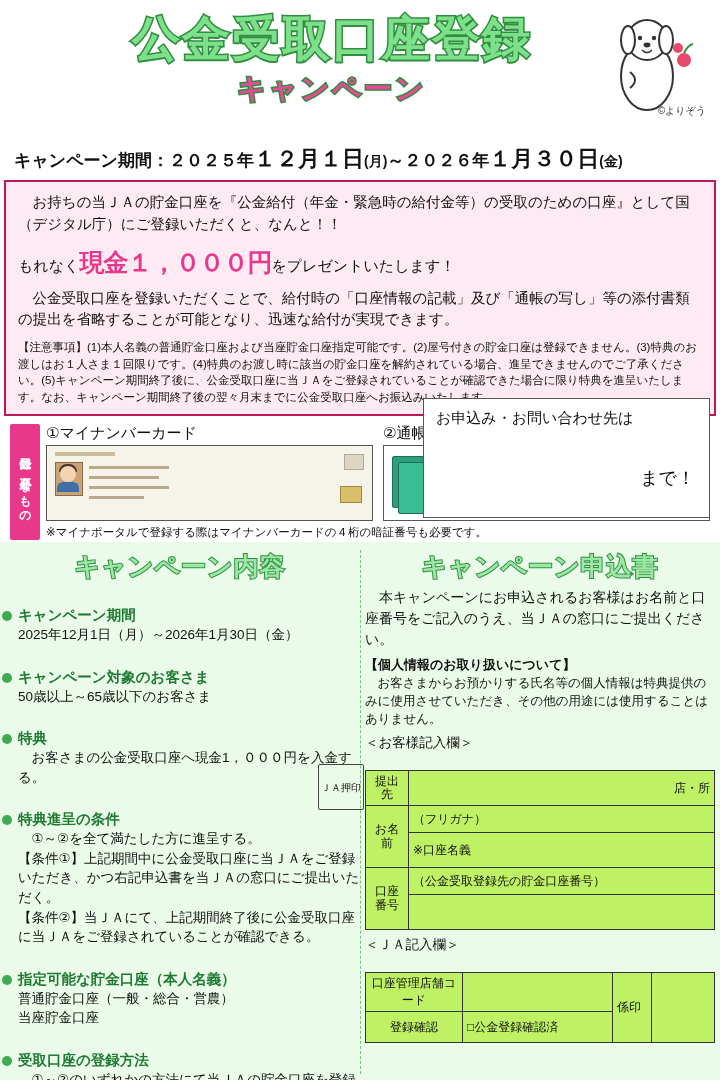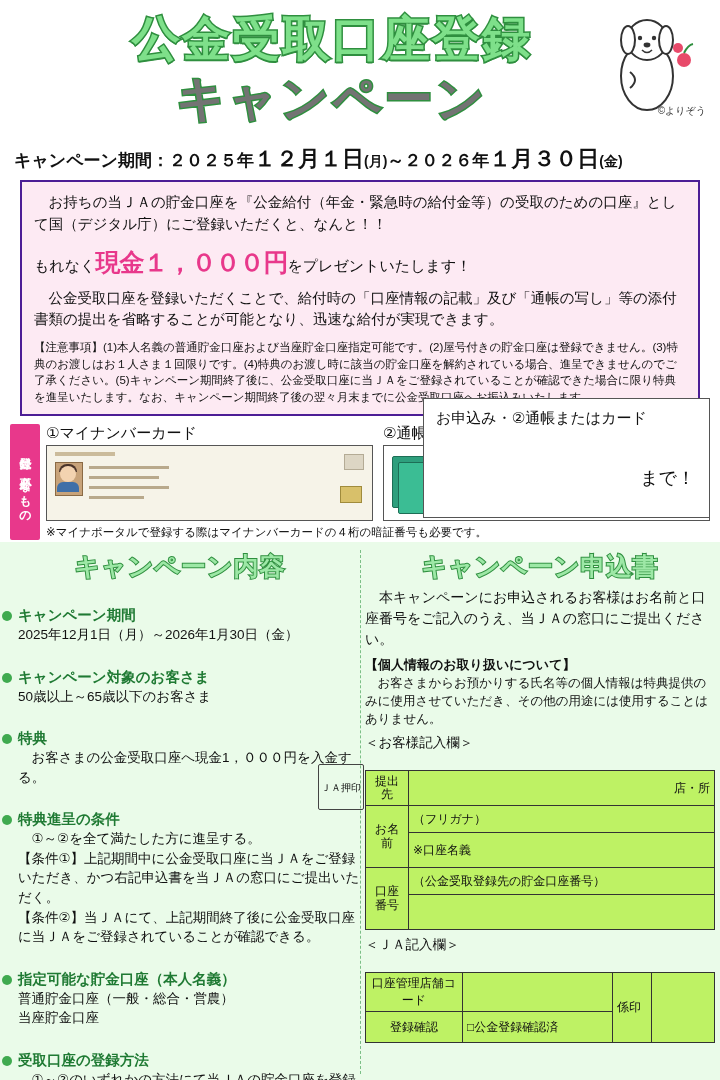--- a/index.html
+++ b/index.html
@@ -21,43 +21,43 @@
     font-size:48px;font-weight:bold;letter-spacing:2px;
     color:#7ee08a;
     -webkit-text-stroke:3px #2f8f3f;
     paint-order:stroke fill;
     text-shadow:0 2px 0 #2f8f3f;
     line-height:1.05;
   }
   .title-sub{
     position:absolute;left:52px;top:74px;width:560px;
     text-align:center;
-    font-size:48px;font-weight:bold;letter-spacing:3px;
-    color:#737373;
+    font-size:28px;font-weight:bold;letter-spacing:3px;
+    color:#ec4899;
     -webkit-text-stroke:3px #2f8f3f;
     paint-order:stroke fill;
     line-height:1.05;
   }
   .mascot{position:absolute;right:18px;top:10px;width:110px;height:110px;}
   .mascot-credit{
     position:absolute;right:14px;top:104px;font-size:10px;color:#333;
   }
 
   .period{
     margin:4px 10px 6px 14px;
     font-size:17px;font-weight:bold;letter-spacing:0px;
     white-space:nowrap;
   }
   .period .big{font-size:22px;}
   .period .sm{font-size:14px;}
 
   
   .pinkbox{
-    margin:0 20px;
-    border:2px solid #4c1d95;
+    margin:0 4px;
+    border:2px solid #be185d;
     background:#fdeaf3;
     padding:10px 12px 8px 12px;
   }
   .p1{font-size:14.5px;line-height:1.5;text-indent:1em;}
   .p2{font-size:15px;line-height:1.6;margin-top:6px;}
   .p2 .cash{
     font-size:25px;font-weight:bold;color:#e8388b;
     letter-spacing:-1px;
   }
   .p3{font-size:14.5px;line-height:1.5;text-indent:1em;margin-top:6px;}
@@ -236,21 +236,21 @@
               <div class="cdln" style="top:48px;width:50px;"></div>
             </div>
           </div>
         </div>
       </div>
       <div class="cards-note">※マイナポータルで登録する際はマイナンバーカードの４桁の暗証番号も必要です。</div>
     </div>
   </div>
 
   <div class="contact">
-    <div class="contact-t">お申込み・②通帳またはカード</div>
+    <div class="contact-t">お申込み・お問い合わせ先は</div>
     <div class="contact-b">まで！</div>
   </div>
 
   <div class="lower">
 
     <div class="colL">
       <div class="sec-title">キャンペーン内容</div>
       <ul class="bullets">
         <li>
           <div class="bhead">キャンペーン期間</div>

